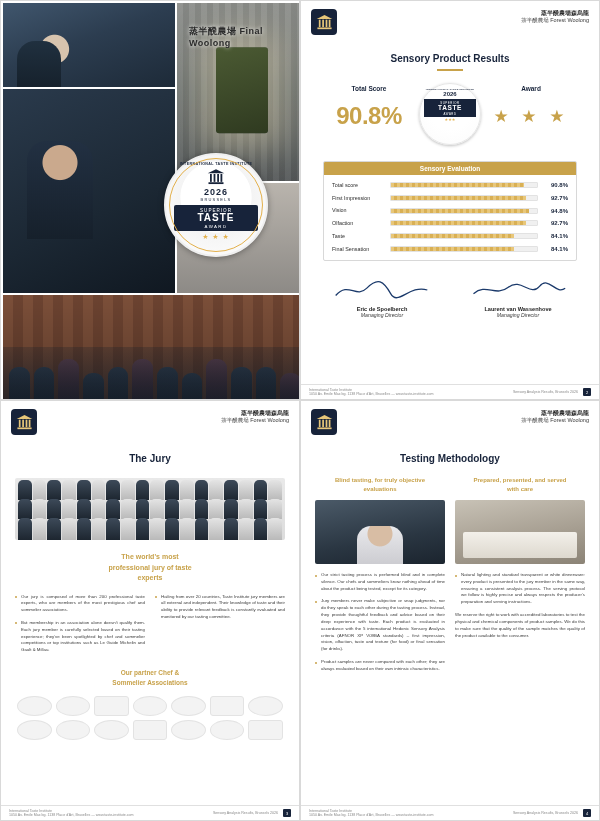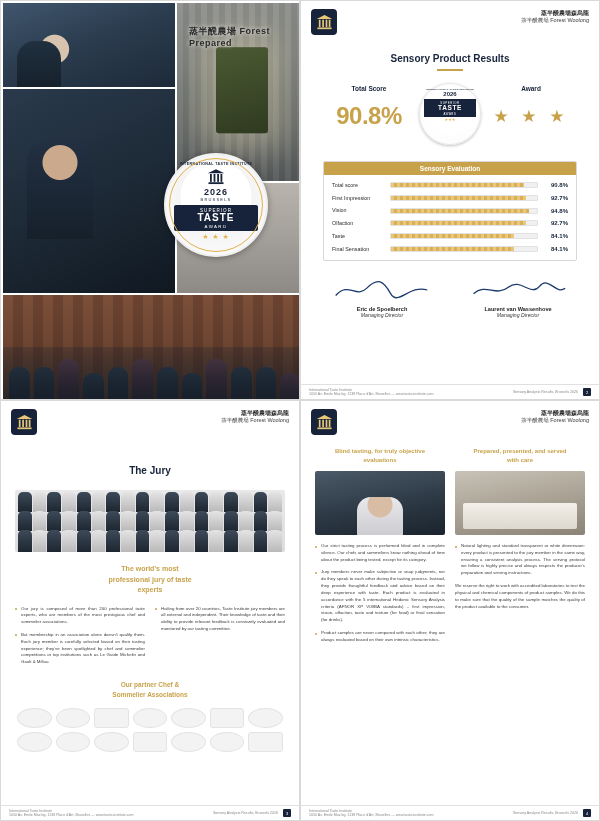--- a/index.html
+++ b/index.html
@@ -203,21 +203,21 @@
     padding:3px 8px; font-size:3.6px; color:#8a8a8a;
   }
   .p-foot .rt{ display:flex; align-items:center; gap:5px; }
   .p-foot .pg{
     width:8px; height:8px; background:#17233a; color:#fff; border-radius:1px;
     display:flex; align-items:center; justify-content:center; font-size:4px;
   }
 
   
   .p3 h1, .p4 h1{
-    text-align:center; margin-top:30px; font-size:10px; color:#17233a; font-weight:bold;
+    text-align:center; margin-top:18px; font-size:10px; color:#17233a; font-weight:bold;
   }
   .jury-photo{
     margin:14px 14px 0; height:62px; border-radius:2px;
     background: linear-gradient(180deg,#e9e9e9 0%, #dcdcdc 100%);
     position:relative; overflow:hidden;
   }
   .jury-photo .row{
     position:absolute; left:0; right:0; display:flex; gap:1px; padding:0 3px;
   }
   .jury-photo .row i{
@@ -326,21 +326,21 @@
             <i></i>
             <i></i>
             <i></i>
             <i></i>
             <i></i>
             <i></i>
         </div>
       </div>
     </div>
 
-    <div class="zh-title">蒸半醗農場 Forest Prepared</div>
+    <div class="zh-title">蒸半醗農場 Final Woolong</div>
 
     <div class="seal">
       <div class="ring"></div>
       <div class="s-top">INTERNATIONAL TASTE INSTITUTE</div>
       <svg class="s-logo" viewBox="0 0 24 24">
         <rect x="2" y="19" width="20" height="2.4" fill="#17233a"></rect>
         <rect x="4" y="8" width="2.4" height="10.5" fill="#17233a"></rect>
         <rect x="8.8" y="8" width="2.4" height="10.5" fill="#17233a"></rect>
         <rect x="13.6" y="8" width="2.4" height="10.5" fill="#17233a"></rect>
         <rect x="18" y="8" width="2.4" height="10.5" fill="#17233a"></rect>
@@ -630,20 +630,21 @@
           <rect x="18" y="8" width="2.4" height="10.5" fill="#e8c77a"></rect>
           <polygon points="12,1.5 23,7 1,7" fill="#e8c77a"></polygon>
         </svg>
       </div>
       <div class="hdr-right">
         <div class="l1">蒸半醗農場森烏龍</div>
         <div class="l2">茶半醗農場 Forest Woolong</div>
       </div>
     </div>
 
+    <h1>Testing Methodology</h1>
     <div class="rule"></div>
 
     <div class="meth-cols">
       <div class="meth-col">
         <div class="ch">
           <div>Blind tasting, for truly objective</div>
           <div>evaluations</div>
         </div>
         <div class="pic one"></div>
         <ul>

